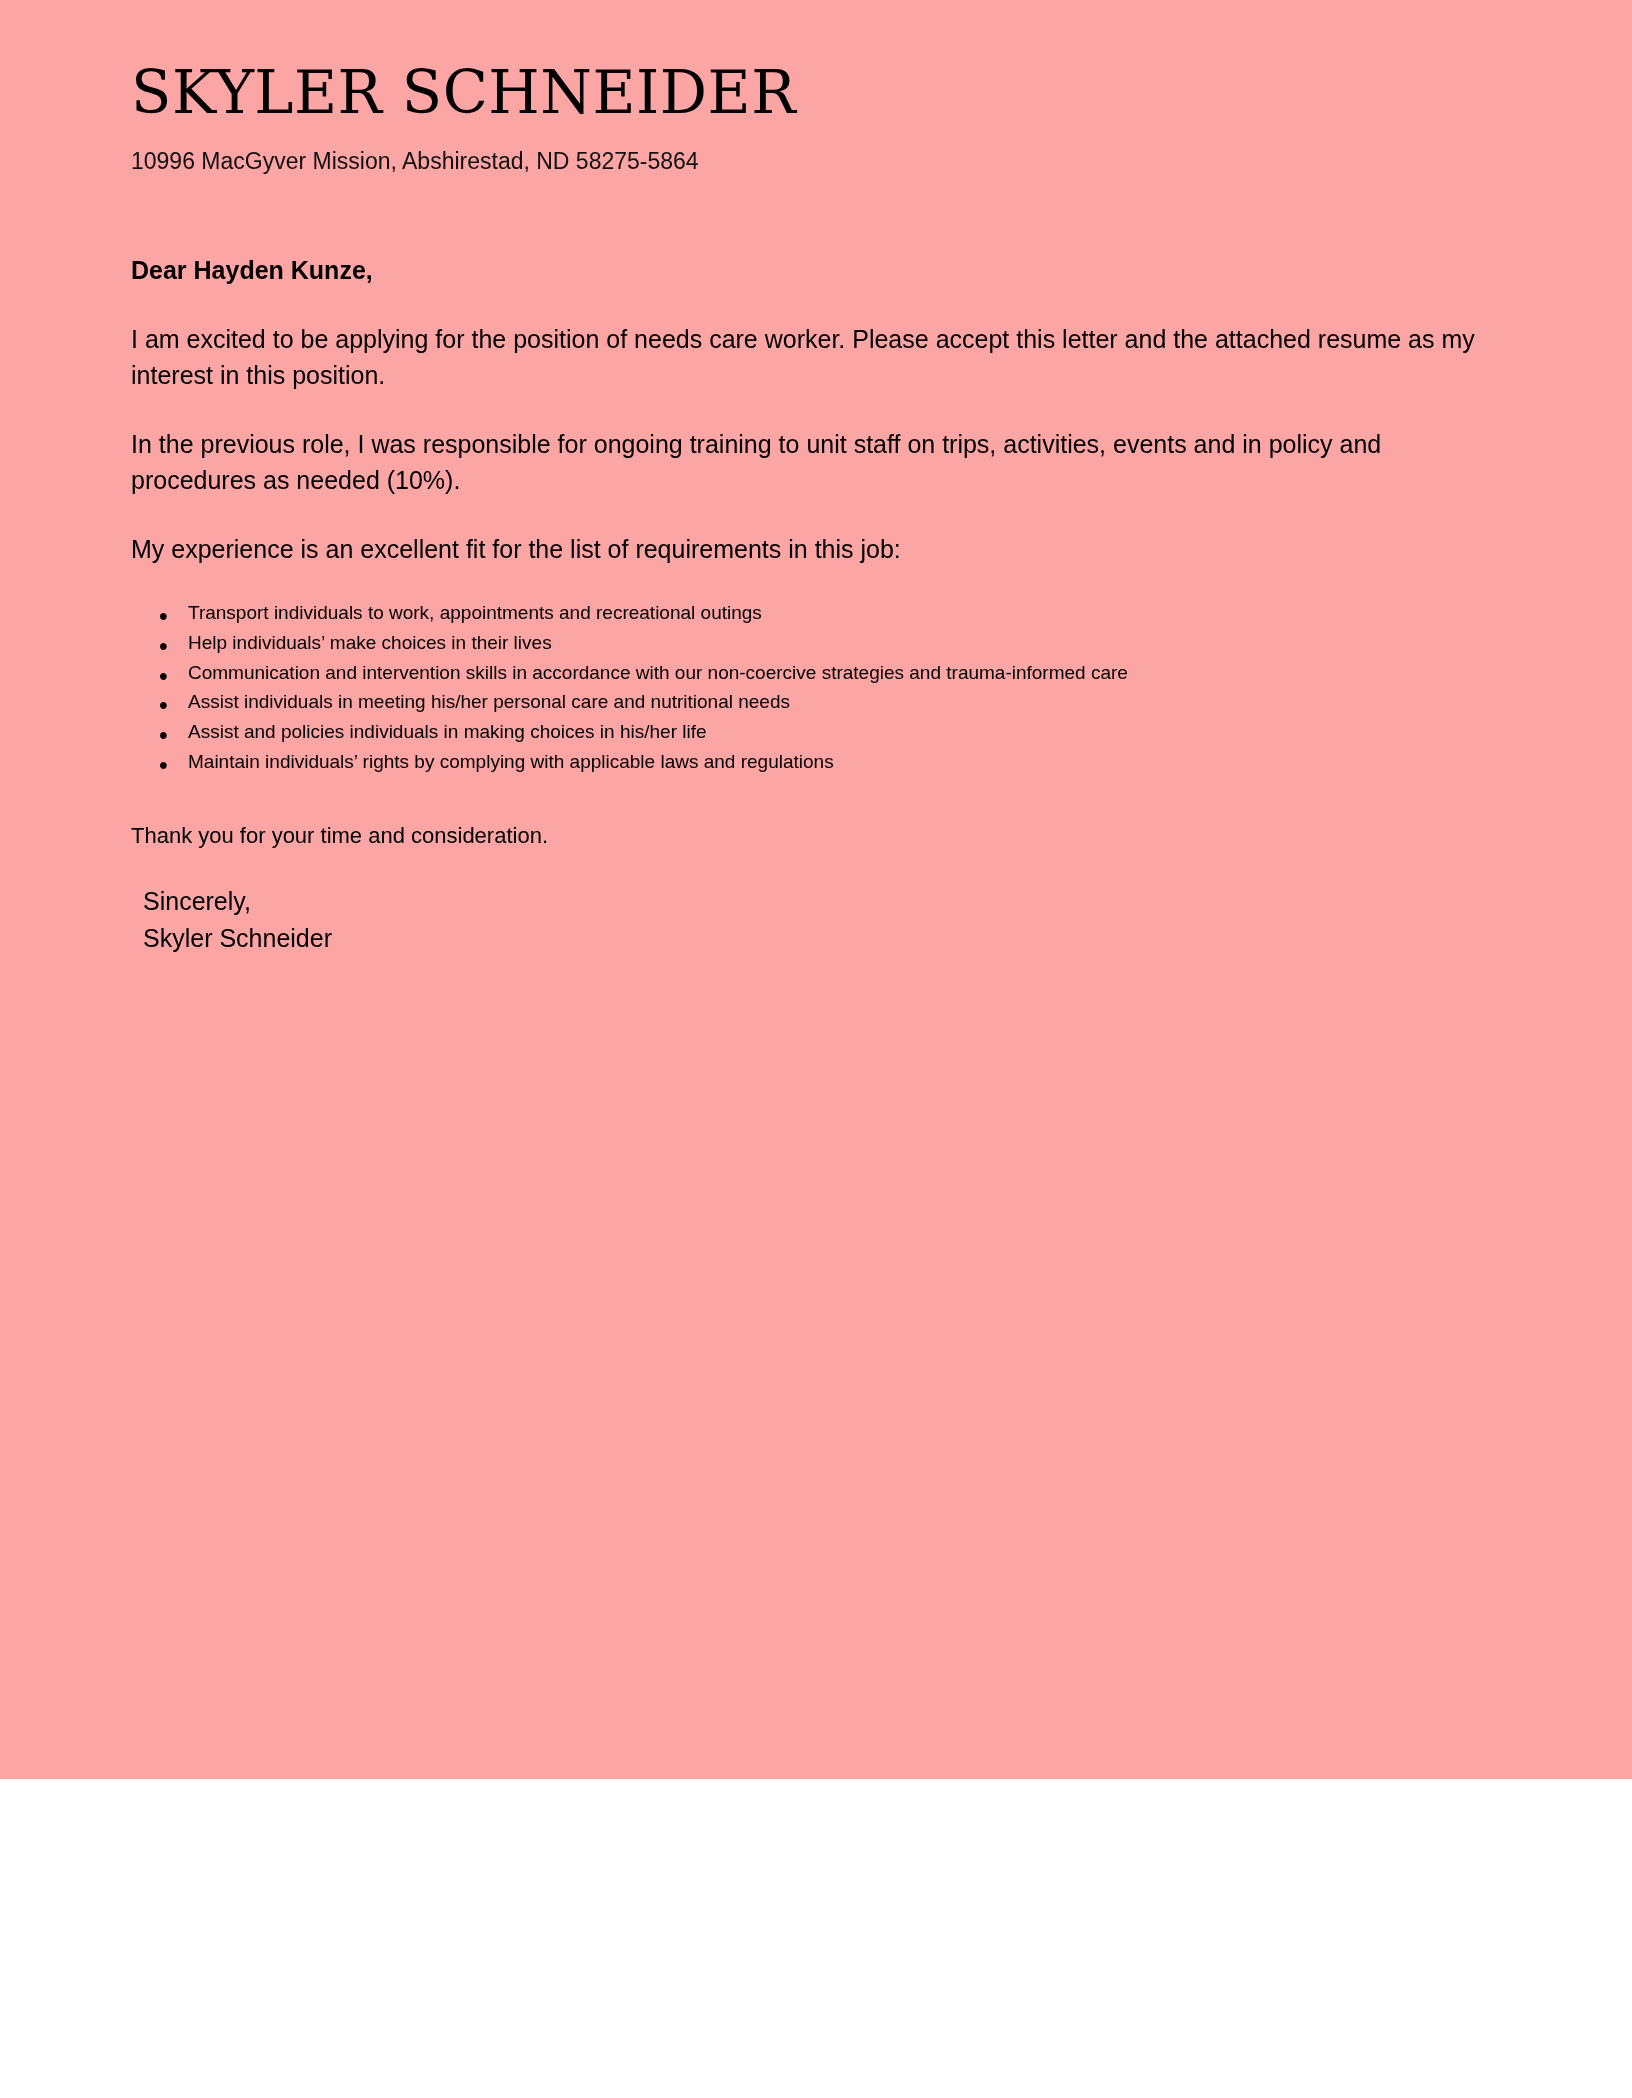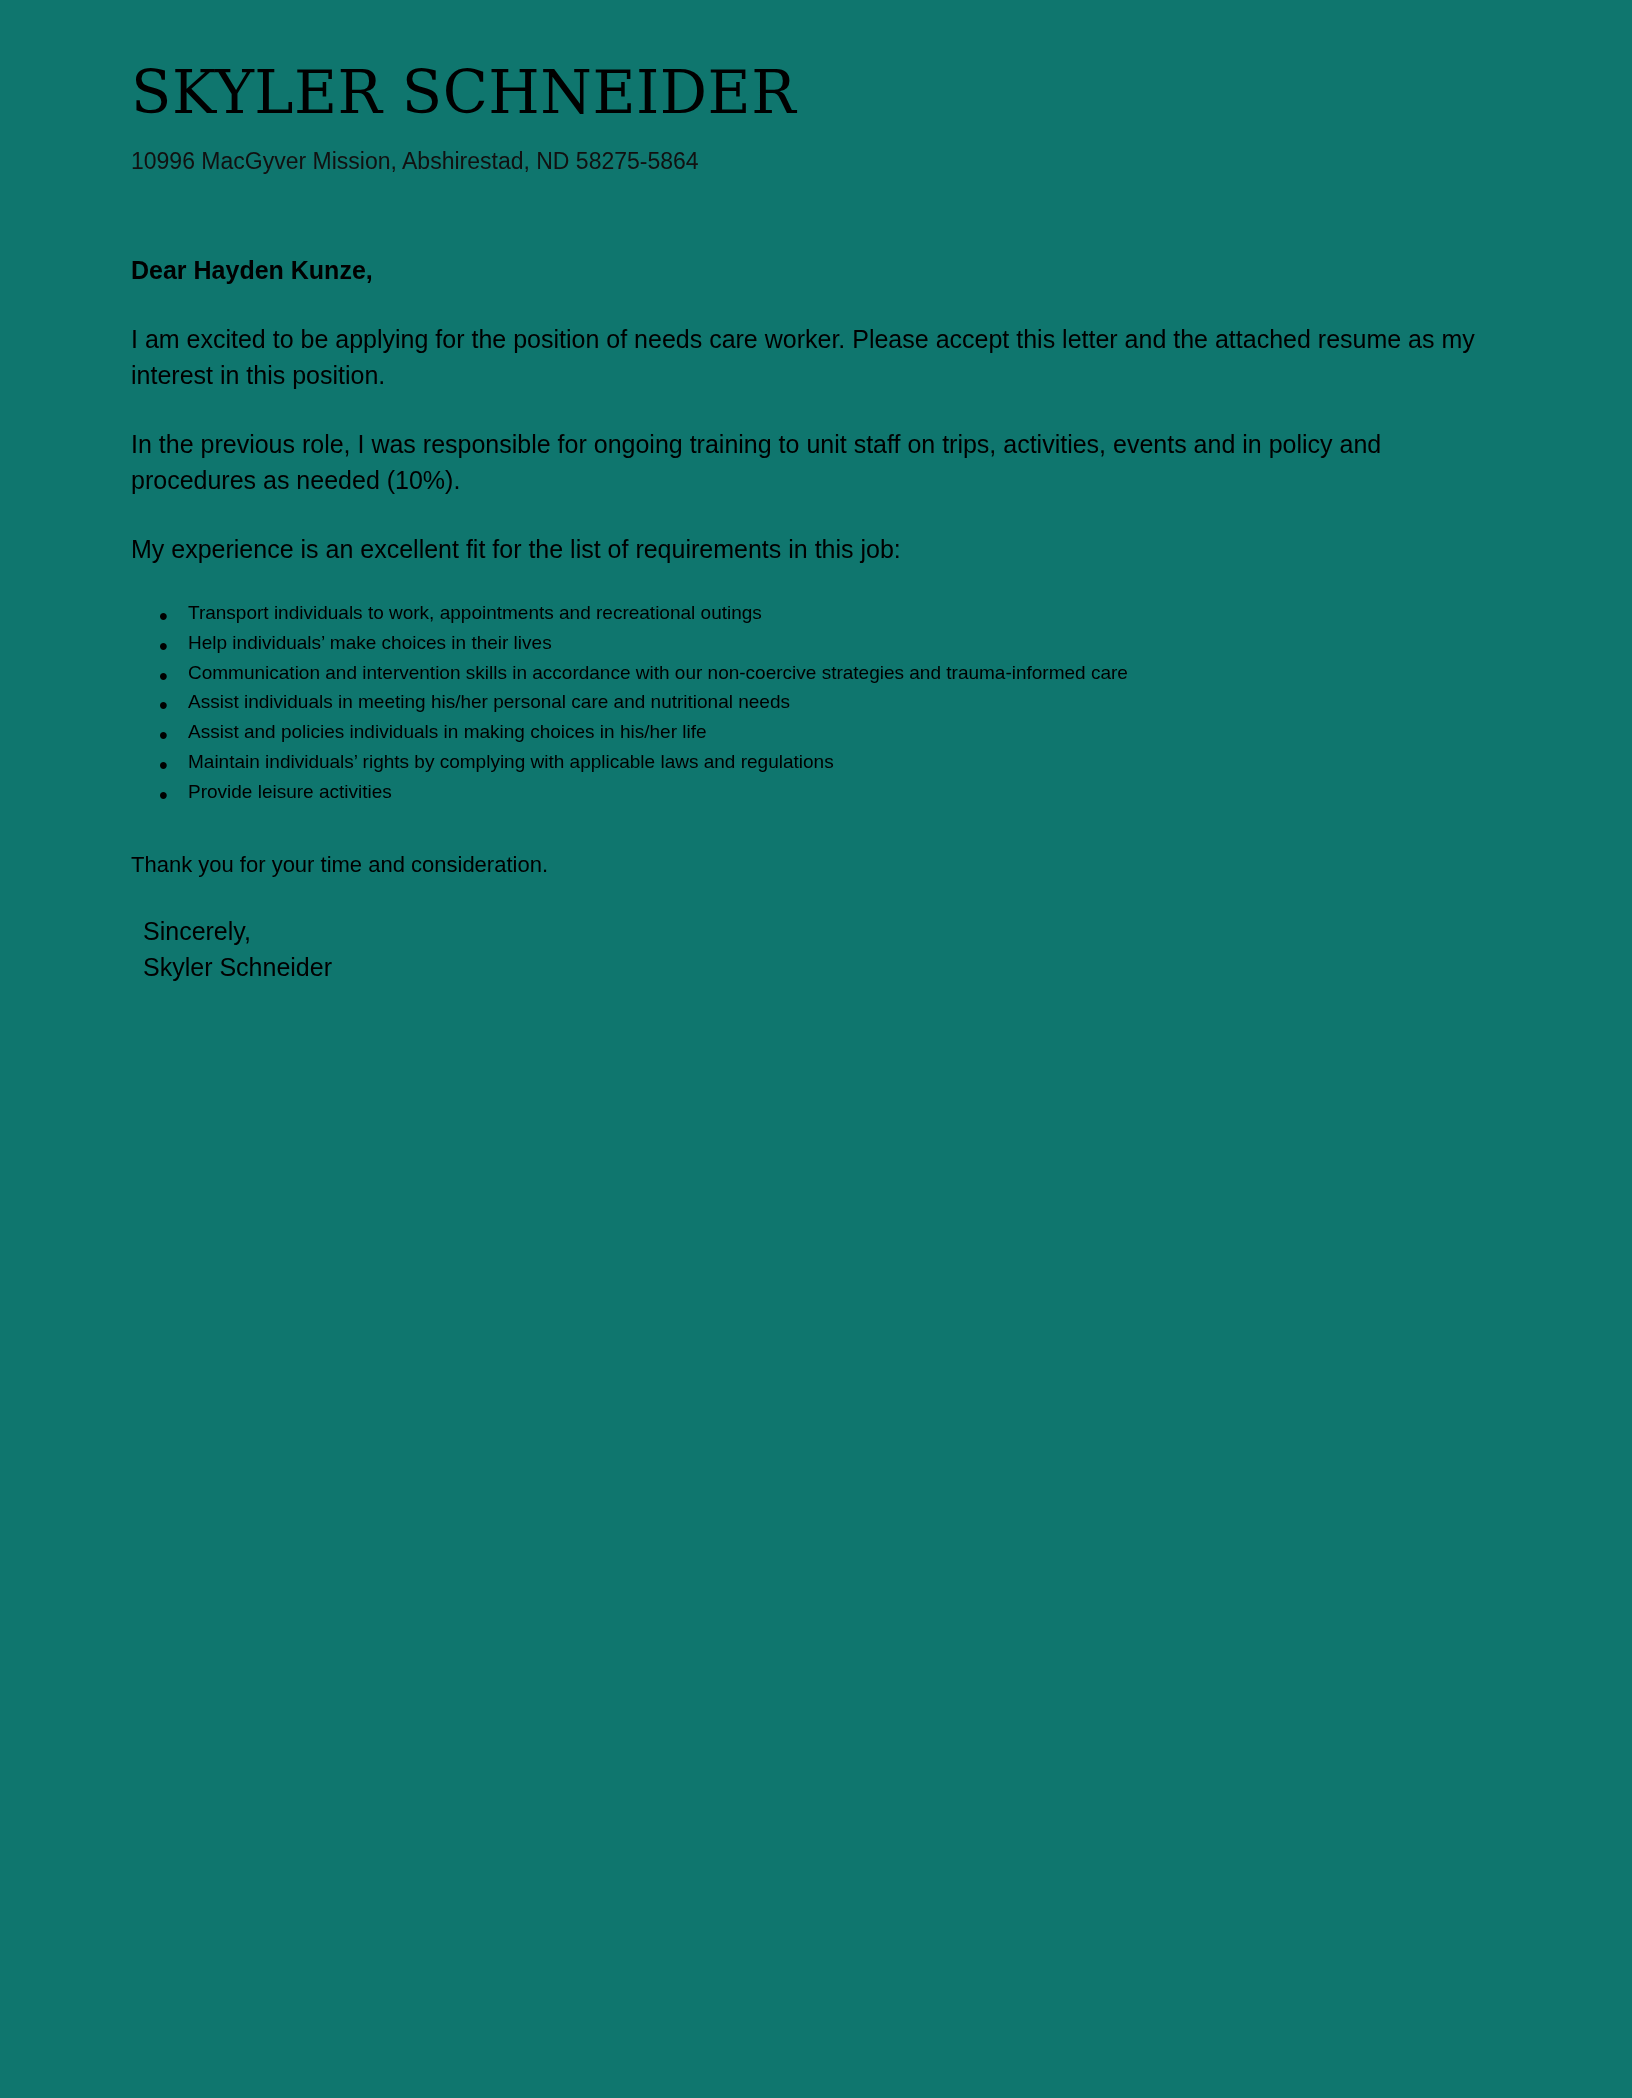--- a/index.html
+++ b/index.html
@@ -10,24 +10,24 @@
   body {
     width: 1632px;
     height: 2098px;
     font-family: "Liberation Sans", sans-serif;
     color: #000000;
     -webkit-font-smoothing: antialiased;
   }
 
   .page {
     width: 1632px;
-    height: 2098px;
+    height: 1779px;
     box-sizing: border-box;
     padding: 0;
-    background: #0f766e;
+    background: #fca5a5;
     position: relative;
     overflow: hidden;
   }
 
   .content {
     position: absolute;
     left: 131px;
     top: 0;
     width: 1356px;
   }
@@ -154,21 +154,20 @@
 
       <p class="para">My experience is an excellent fit for the list of requirements in this job:</p>
 
       <ul class="requirements-list">
         <li class="requirement-item">Transport individuals to work, appointments and recreational outings</li>
         <li class="requirement-item">Help individuals’ make choices in their lives</li>
         <li class="requirement-item">Communication and intervention skills in accordance with our non-coercive strategies and trauma-informed care</li>
         <li class="requirement-item">Assist individuals in meeting his/her personal care and nutritional needs</li>
         <li class="requirement-item">Assist and policies individuals in making choices in his/her life</li>
         <li class="requirement-item">Maintain individuals’ rights by complying with applicable laws and regulations</li>
-        <li class="requirement-item">Provide leisure activities</li>
       </ul>
 
       <p class="closing-thanks">Thank you for your time and consideration.</p>
 
       <div class="signoff">
         <span class="signoff-line">Sincerely,</span>
         <span class="signoff-line">Skyler Schneider</span>
       </div>
 
     </div>

